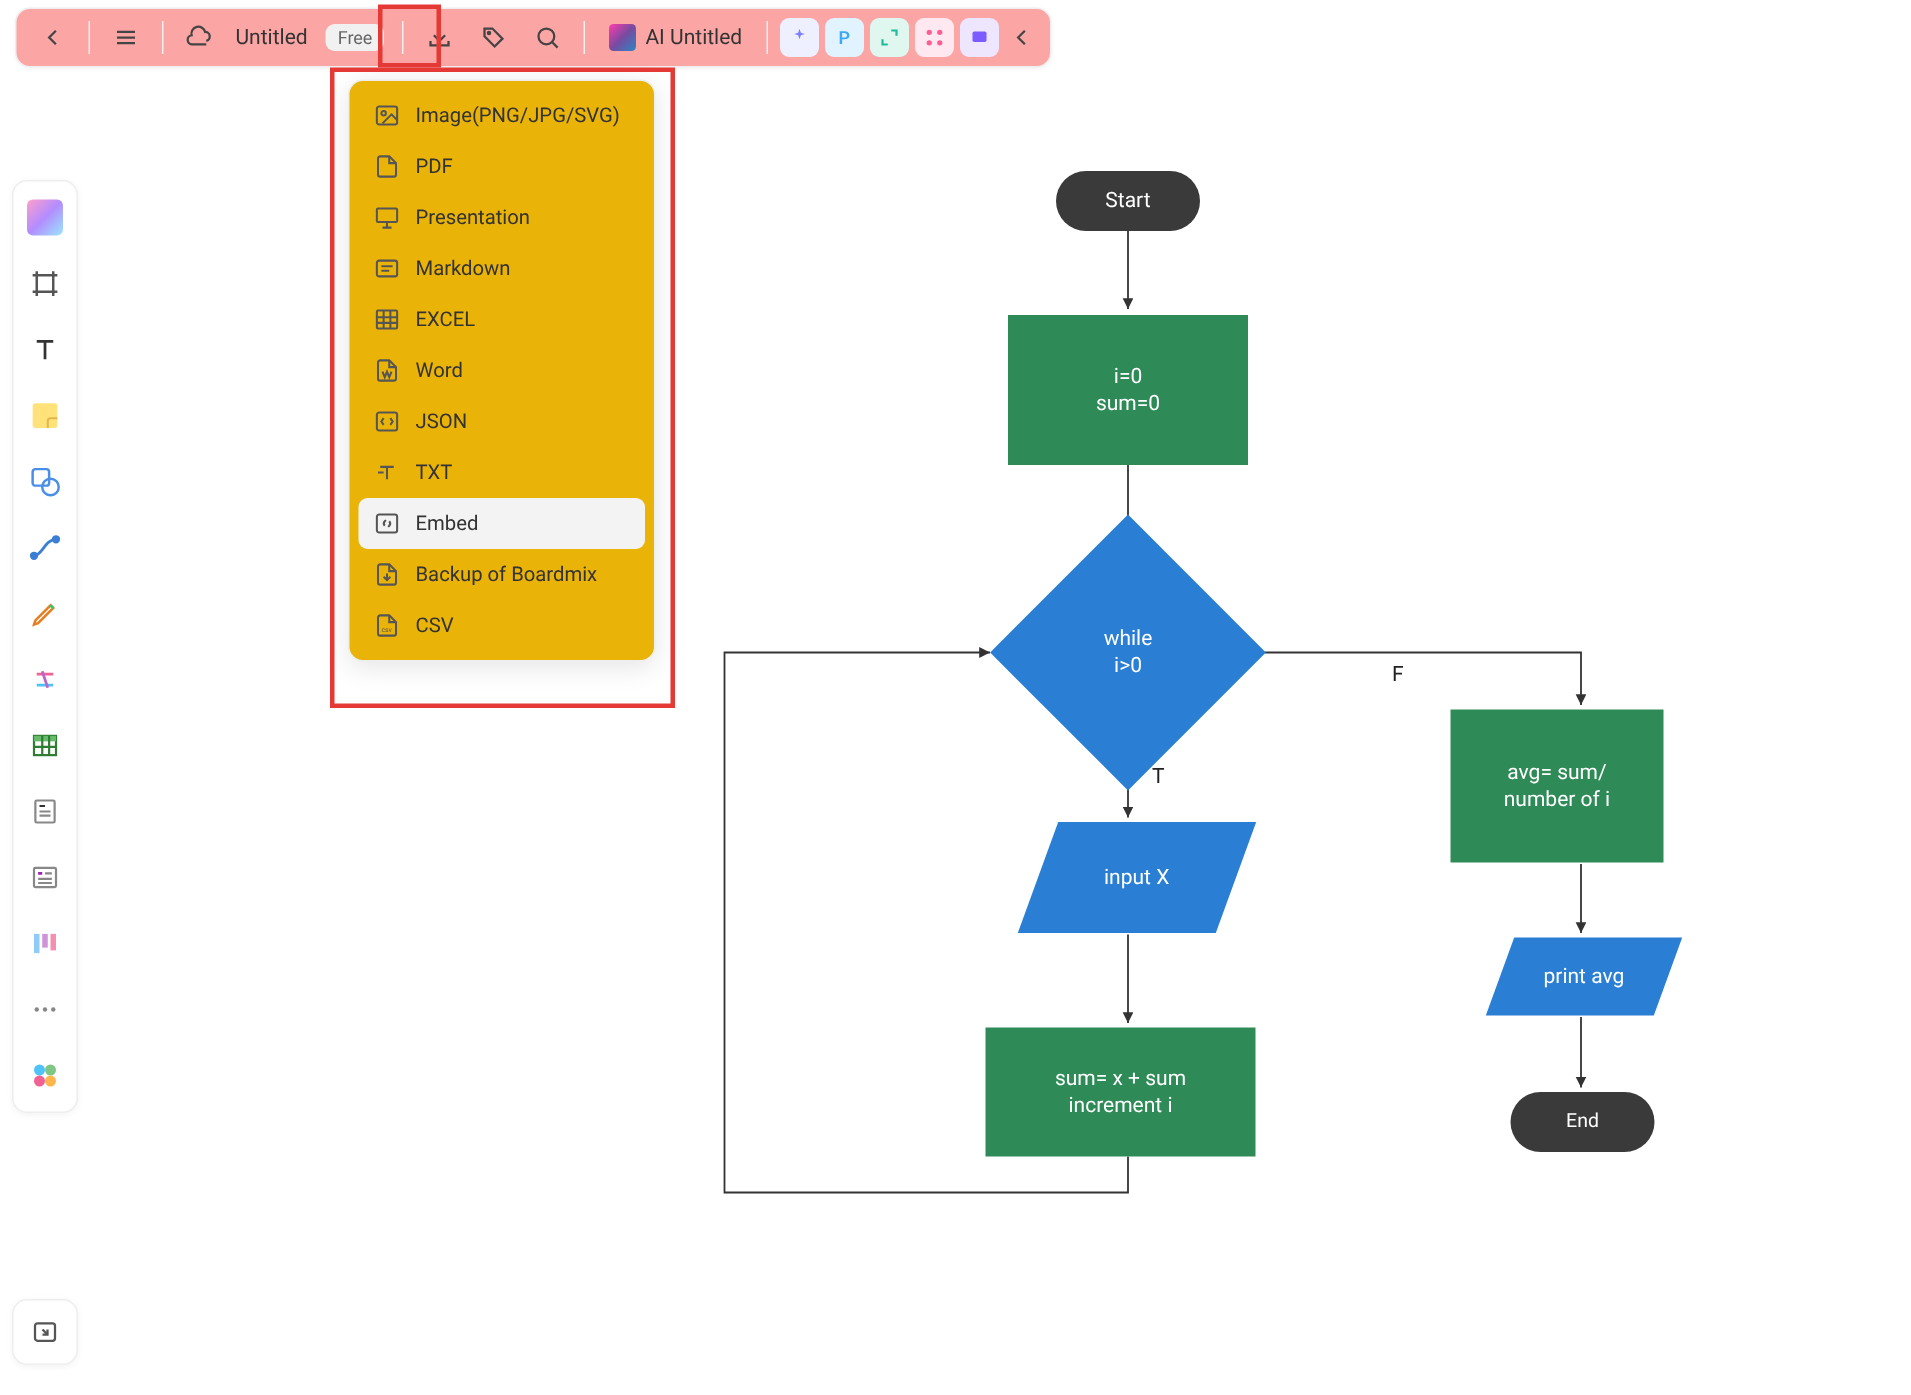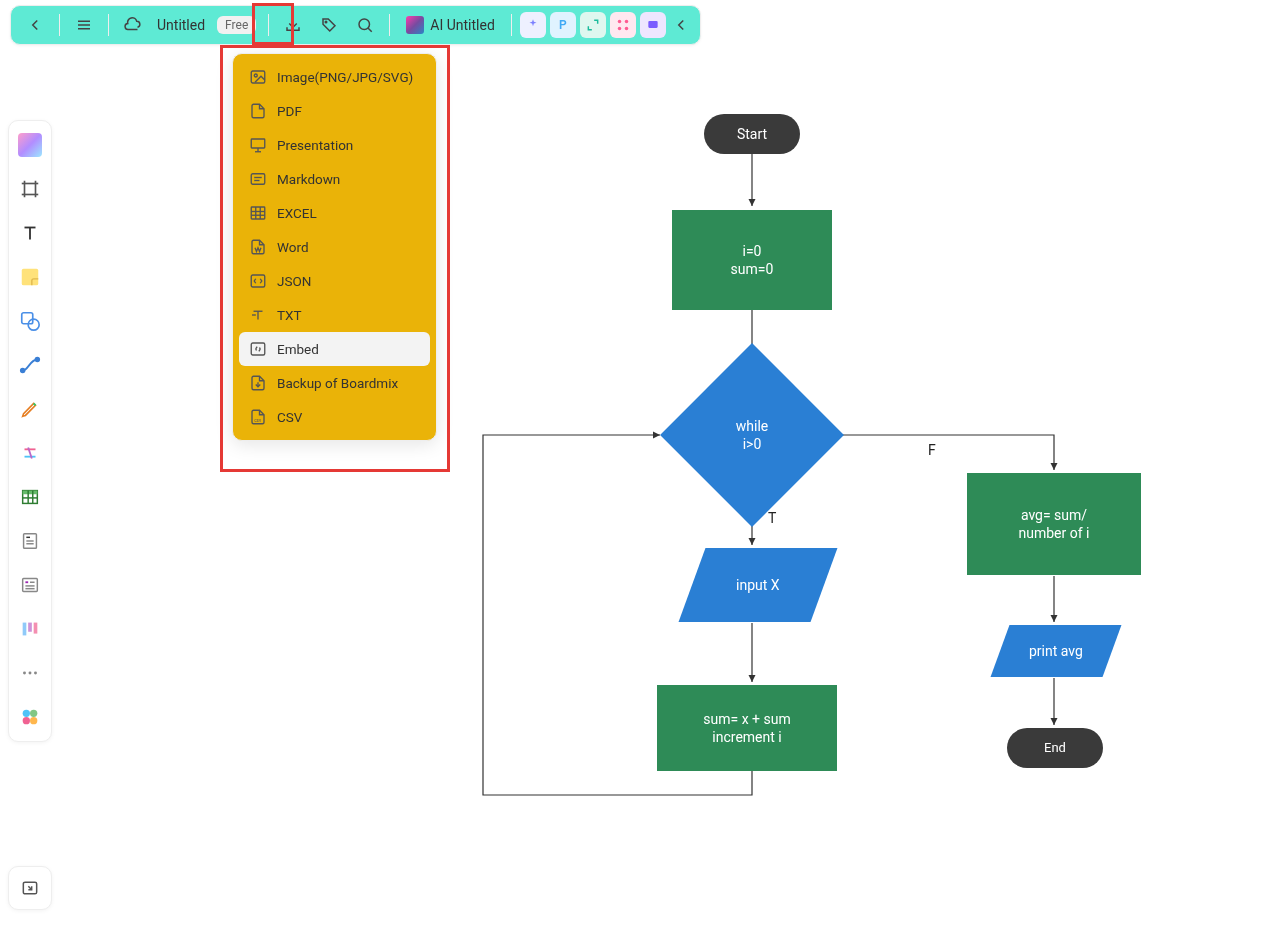--- a/index.html
+++ b/index.html
@@ -11,21 +11,21 @@
     position: relative;
     overflow: hidden;
   }
 
   
   .topbar {
     position: absolute;
     top: 5px;
     left: 10px;
     height: 40px;
-    background: #5eead4;
+    background: #fca5a5;
     border: 1px solid #eee;
     border-radius: 10px;
     display: flex;
     align-items: center;
     padding: 0 8px;
     gap: 4px;
     box-shadow: 0 1px 3px rgba(0,0,0,0.05);
   }
   .tb-btn {
     width: 32px;
@@ -225,21 +225,21 @@
 
   <div class="para" style="left:692px; top:548px; width:132px; height:74px;">
     <span>input X</span>
   </div>
 
   <div class="node process" style="left:629px; top:685px; width:180px; height:86px; white-space:pre-line;margin-left:28px;">
     <span>sum= x + sum
 increment i</span>
   </div>
 
-  <div class="node process" style="left:967px; top:473px; width:174px; height:102px; white-space:pre-line;">
+  <div class="node process" style="left:967px; top:473px; width:142px; height:102px; white-space:pre-line;">
     <span>avg= sum/
 number of i</span>
   </div>
 
   <div class="para" style="left:1000px; top:625px; width:112px; height:52px; font-size:13px;">
     <span>print avg</span>
   </div>
 
   <div class="node terminator" style="left:1007px; top:728px; width:96px; height:40px; font-size:13px;">
     <span>End</span>

